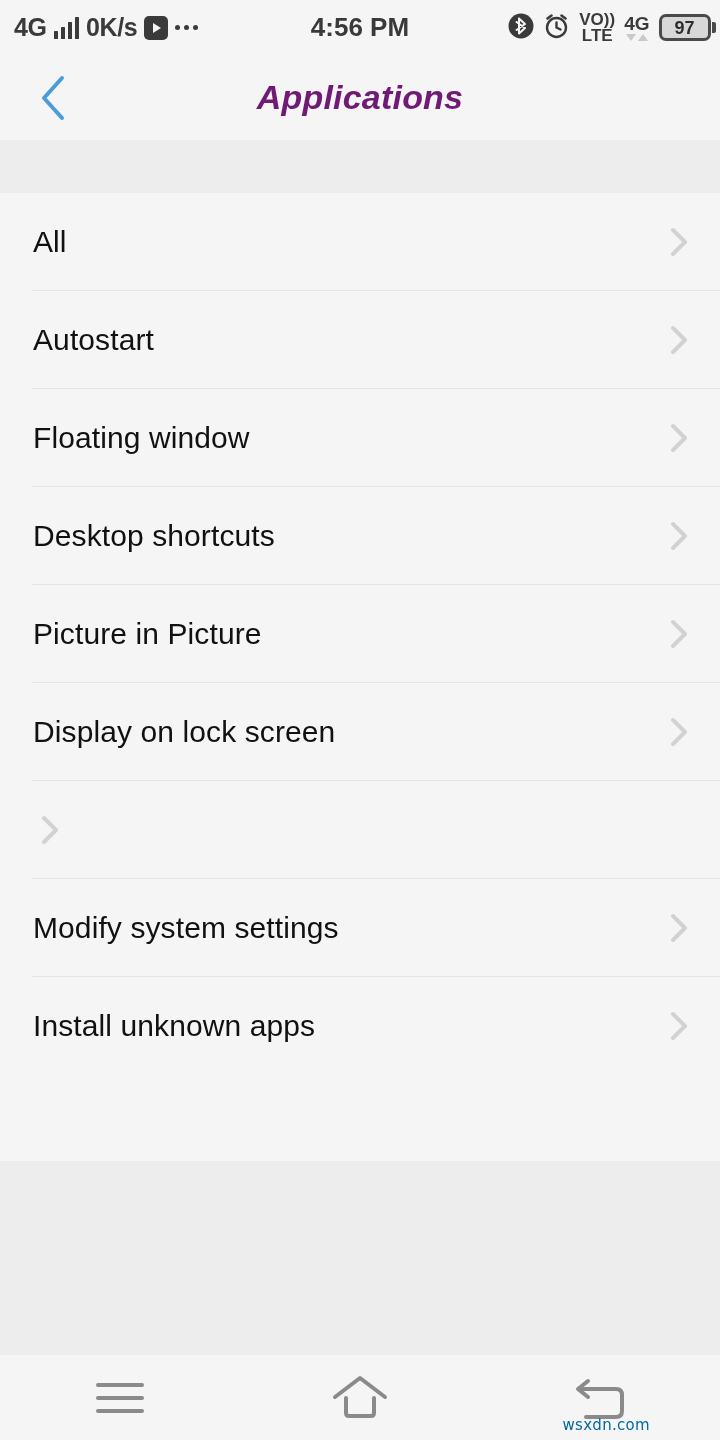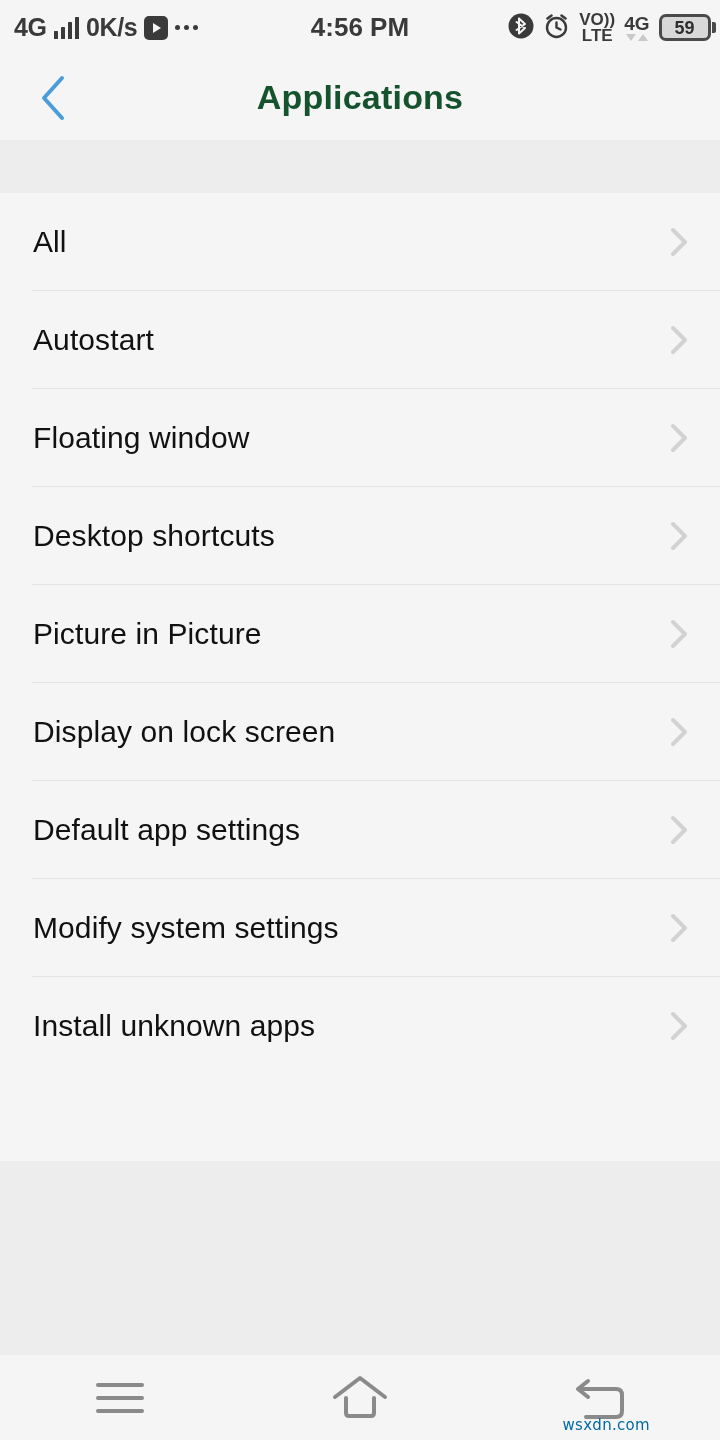--- a/index.html
+++ b/index.html
@@ -105,22 +105,23 @@
     background:#f5f5f5;
   }
   .back-btn {
     position:absolute; left:18px; top:0; height:85px; width:70px;
     display:flex; align-items:center; justify-content:center;
   }
   .back-btn svg { display:block; }
   .page-title {
     position:absolute; left:0; right:0; top:0; height:85px;
     display:flex; align-items:center; justify-content:center;
-    font-size:34px; font-weight:bold; color:#14532d;
+    font-size:34px; font-weight:bold; color:#701a75;
     letter-spacing:0.2px;
+    font-style:italic;
   }
 
   
   .gap-band {
     position:absolute; top:140px; left:0;
     width:720px; height:53px;
     background:#ededee;
   }
 
   
@@ -233,21 +234,21 @@
       </span>
       <span class="fourg-grp">
         <span class="lbl">4G</span>
         <span class="arrows">
           <span class="dn"></span>
             <span class="up"></span>
         </span>
       </span>
       <span class="battery">
         <span class="shell">
-            <span>59</span>
+            <span>97</span>
           </span>
         <span class="nub"></span>
       </span>
     </div>
   </div>
 
   <div class="header">
     <div class="back-btn">
       <span>
         <svg width="34" height="48" viewBox="0 0 34 48">
@@ -309,21 +310,20 @@
       <div class="row">
         <div class="row-label">Display on lock screen</div>
         <span class="chev">
           <svg width="34" height="34" viewBox="0 0 34 34">
             <path d="M11 5 L23 17 L11 29" fill="none" stroke="#d2d2d2" stroke-width="4" stroke-linecap="round" stroke-linejoin="round"></path>
           </svg>
         </span>
         <div class="divider"></div>
       </div>
       <div class="row">
-        <div class="row-label">Default app settings</div>
         <span class="chev">
           <svg width="34" height="34" viewBox="0 0 34 34">
             <path d="M11 5 L23 17 L11 29" fill="none" stroke="#d2d2d2" stroke-width="4" stroke-linecap="round" stroke-linejoin="round"></path>
           </svg>
         </span>
         <div class="divider"></div>
       </div>
       <div class="row">
         <div class="row-label">Modify system settings</div>
         <span class="chev">

